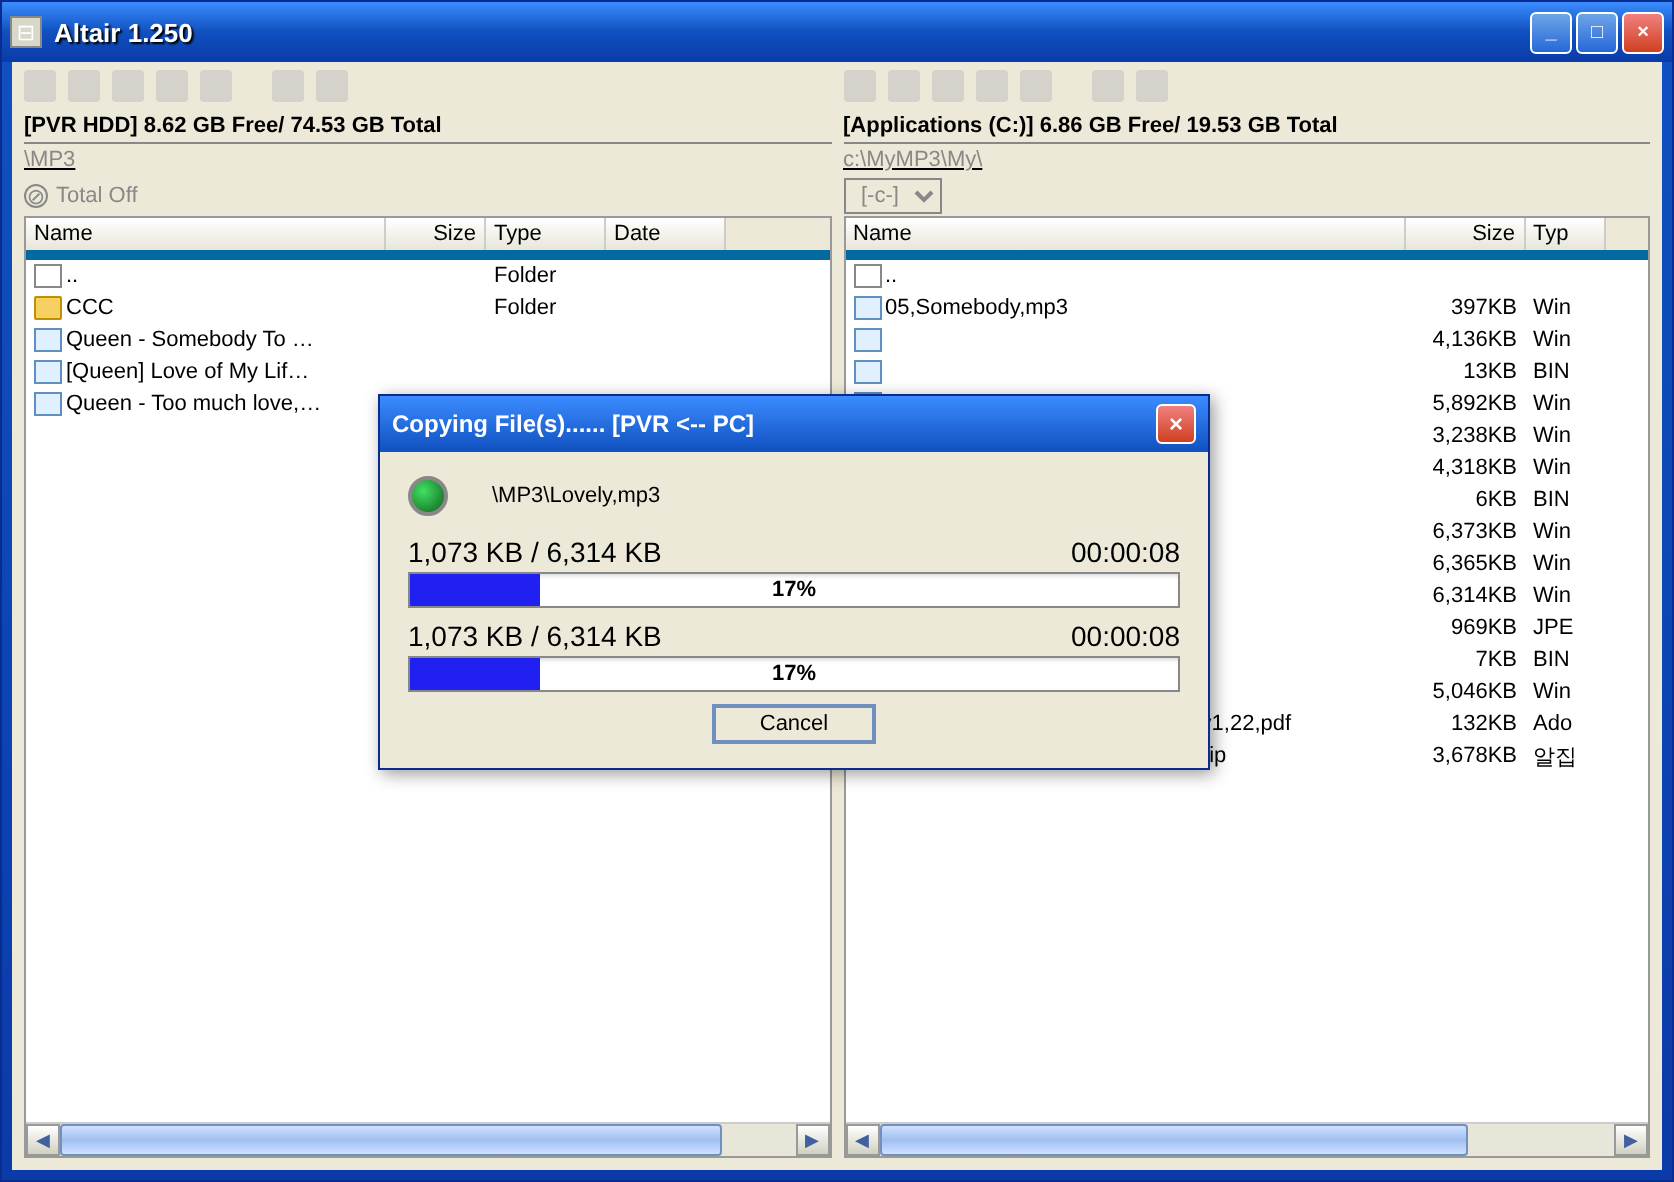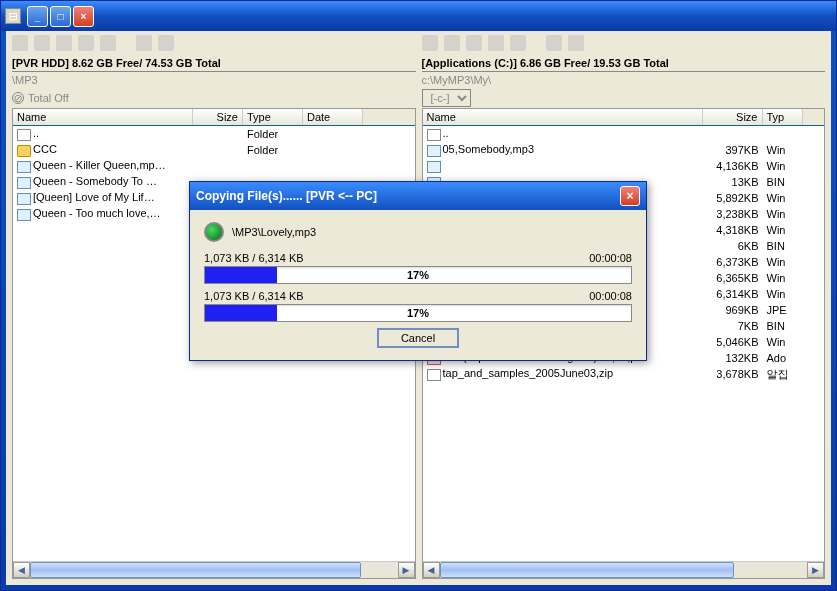--- a/index.html
+++ b/index.html
@@ -92,20 +92,21 @@
 .pane-header {
   border-bottom: 1px solid #888;
   padding: 2px 0;
   font-weight: bold;
 }
 .path-row {
   display: flex;
   align-items: flex-start;
   gap: 4px;
   padding: 2px 0;
+  text-decoration: underline;
 }
 .path-text { color: #888; }
 .drive-select {
   border: 1px solid #888;
   background: #ece9d8;
   color: #888;
   padding: 1px 4px;
   height: 18px;
   font-size: 11px;
 }
@@ -130,21 +131,21 @@
   border: 1px solid #999;
   background: #fff;
   display: flex;
   flex-direction: column;
   overflow: hidden;
   position: relative;
 }
 .list-header {
   display: flex;
   background: #ece9d8;
-  border-bottom: 1px solid #0369a1;
+  border-bottom: 5px solid #0369a1;
 }
 .col-h {
   border-right: 1px solid #ccc;
   padding: 2px 4px;
   background: linear-gradient(to bottom, #fff, #e8e6d8);
   font-size: 11px;
   white-space: nowrap;
   overflow: hidden;
 }
 .list-body {
@@ -202,22 +203,22 @@
   position: absolute;
   top: 0; bottom: 0;
   background: linear-gradient(to bottom, #d0e0ff, #a0c0f0, #d0e0ff);
   border: 1px solid #7090c0;
   border-radius: 2px;
 }
 
 .dialog {
   position: absolute;
   left: 188px;
-  top: 180px;
-  width: 458px;
+  top: 196px;
+  width: 416px;
   background: #ece9d8;
   border: 1px solid #0a2b8f;
   box-shadow: 2px 2px 8px rgba(0,0,0,0.4);
 }
 .dlg-title {
   height: 28px;
   background: linear-gradient(to bottom, #3b8cff, #1050c0);
   color: #fff;
   display: flex;
   align-items: center;
@@ -232,28 +233,28 @@
   border: 1px solid #fff;
   border-radius: 3px;
   color: #fff;
   display: flex;
   align-items: center;
   justify-content: center;
   cursor: pointer;
   font-weight: bold;
 }
 .dlg-body { padding: 12px 14px; }
-.dlg-file-row { display:flex; align-items:center; gap:8px; margin-bottom:10px; }
+.dlg-file-row { display:flex; align-items:center; gap:22px; margin-bottom:10px; }
 .dlg-file-ico {
   width: 20px; height: 20px;
   background: radial-gradient(circle at 35% 35%, #40e060, #106020);
   border-radius: 50%;
   border: 2px solid #888;
 }
-.dlg-prog-row { display:flex; justify-content:space-between; font-size:11px; margin-bottom:2px;}
+.dlg-prog-row { display:flex; justify-content:space-between; font-size:14px; margin-bottom:2px;}
 .prog-outer {
   height: 18px;
   background: #fff;
   border: 1px solid #888;
   box-shadow: inset 1px 1px 2px rgba(0,0,0,0.15);
   position: relative;
   margin-bottom: 6px;
 }
 .prog-inner {
   position:absolute; left:0; top:0; bottom:0;
@@ -274,20 +275,21 @@
   font-size: 11px;
   cursor: pointer;
 }
 </style>
 </head>
 <body>
 
 <div class="window-frame">
   <div class="titlebar">
     <div class="title-icon">⊟</div>
+    <div class="title-text">Altair 1.250</div>
     <div class="window-controls">
       <div class="win-btn">_</div>
       <div class="win-btn">□</div>
       <div class="win-btn close">×</div>
     </div>
   </div>
 
   <div class="client-area">
     <div class="pane-wrapper">
 
@@ -321,26 +323,20 @@
               <div class="list-row">
                 <div class="cell c-name"><span class="file-ico ico-up"></span><span>..</span></div>
                 <div class="cell c-size"></div>
                 <div class="cell c-type">Folder</div>
                 <div class="cell c-date"></div>
               </div>
               <div class="list-row">
                 <div class="cell c-name"><span class="file-ico ico-folder"></span><span>CCC</span></div>
                 <div class="cell c-size"></div>
                 <div class="cell c-type">Folder</div>
-                <div class="cell c-date"></div>
-              </div>
-              <div class="list-row">
-                <div class="cell c-name"><span class="file-ico ico-music"></span><span>Queen - Killer Queen,mp…</span></div>
-                <div class="cell c-size"></div>
-                <div class="cell c-type"></div>
                 <div class="cell c-date"></div>
               </div>
               <div class="list-row">
                 <div class="cell c-name"><span class="file-ico ico-music"></span><span>Queen - Somebody To …</span></div>
                 <div class="cell c-size"></div>
                 <div class="cell c-type"></div>
                 <div class="cell c-date"></div>
               </div>
               <div class="list-row">
                 <div class="cell c-name"><span class="file-ico ico-music"></span><span>[Queen] Love of My Lif…</span></div>

